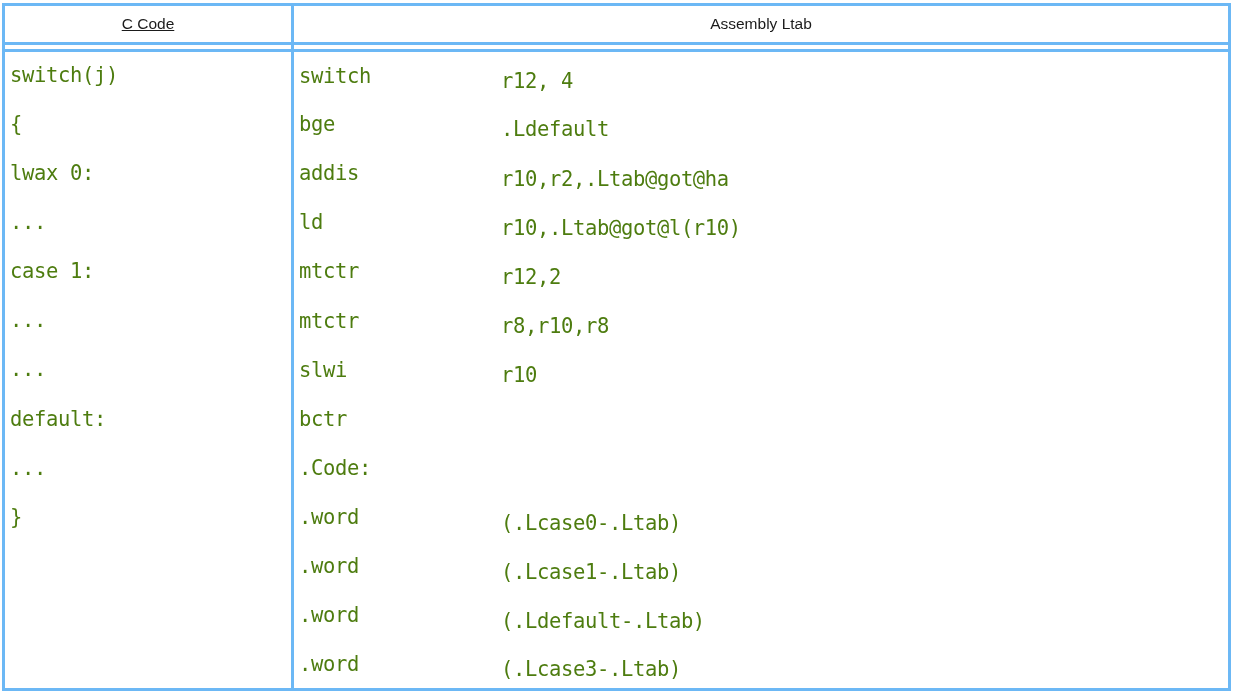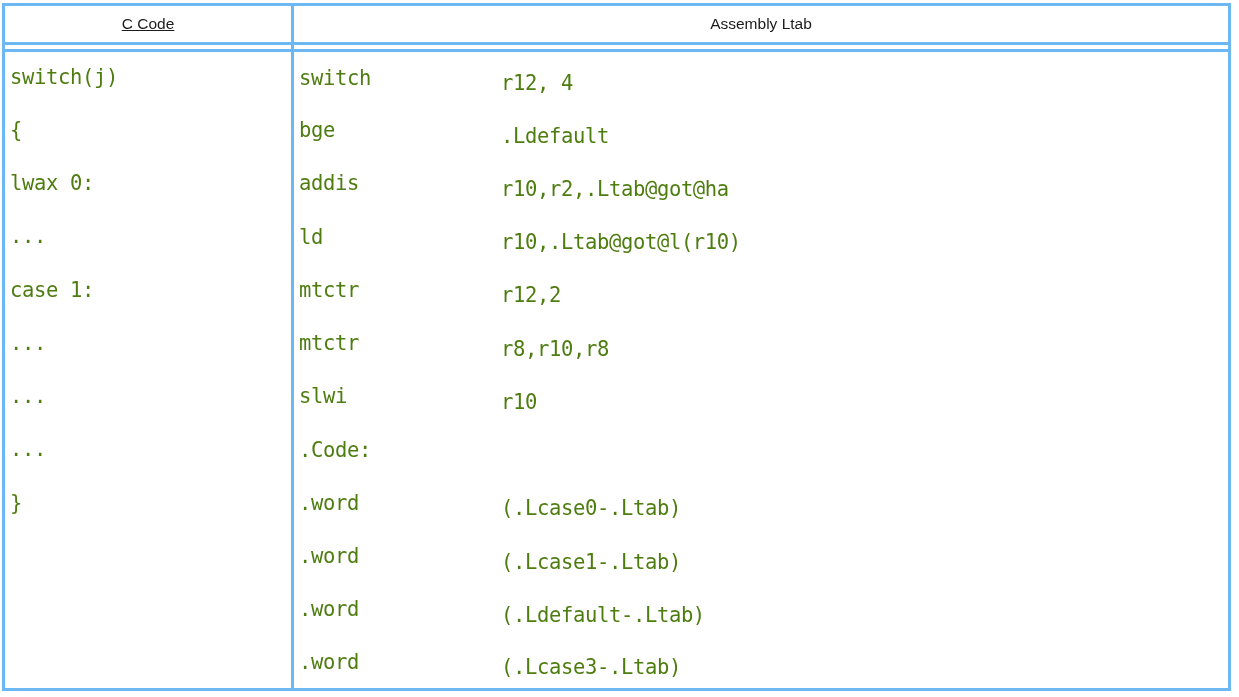--- a/index.html
+++ b/index.html
@@ -179,20 +179,29 @@
         <tr class="body-row">
           <td class="c-cell"><span class="mono">...</span></td>
           <td class="asm-cell">
             <div class="asm-line">
               <span class="mono asm-mnemonic">slwi</span>
               <span class="mono asm-operand">r10</span>
             </div>
           </td>
         </tr>
         <tr class="body-row">
+          <td class="c-cell"><span class="mono">default:</span></td>
+          <td class="asm-cell">
+            <div class="asm-line">
+              <span class="mono asm-mnemonic">bctr</span>
+              <span class="mono asm-operand"></span>
+            </div>
+          </td>
+        </tr>
+        <tr class="body-row">
           <td class="c-cell"><span class="mono">...</span></td>
           <td class="asm-cell">
             <div class="asm-line">
               <span class="mono asm-mnemonic">.Code:</span>
               <span class="mono asm-operand"></span>
             </div>
           </td>
         </tr>
         <tr class="body-row">
           <td class="c-cell"><span class="mono">}</span></td>

